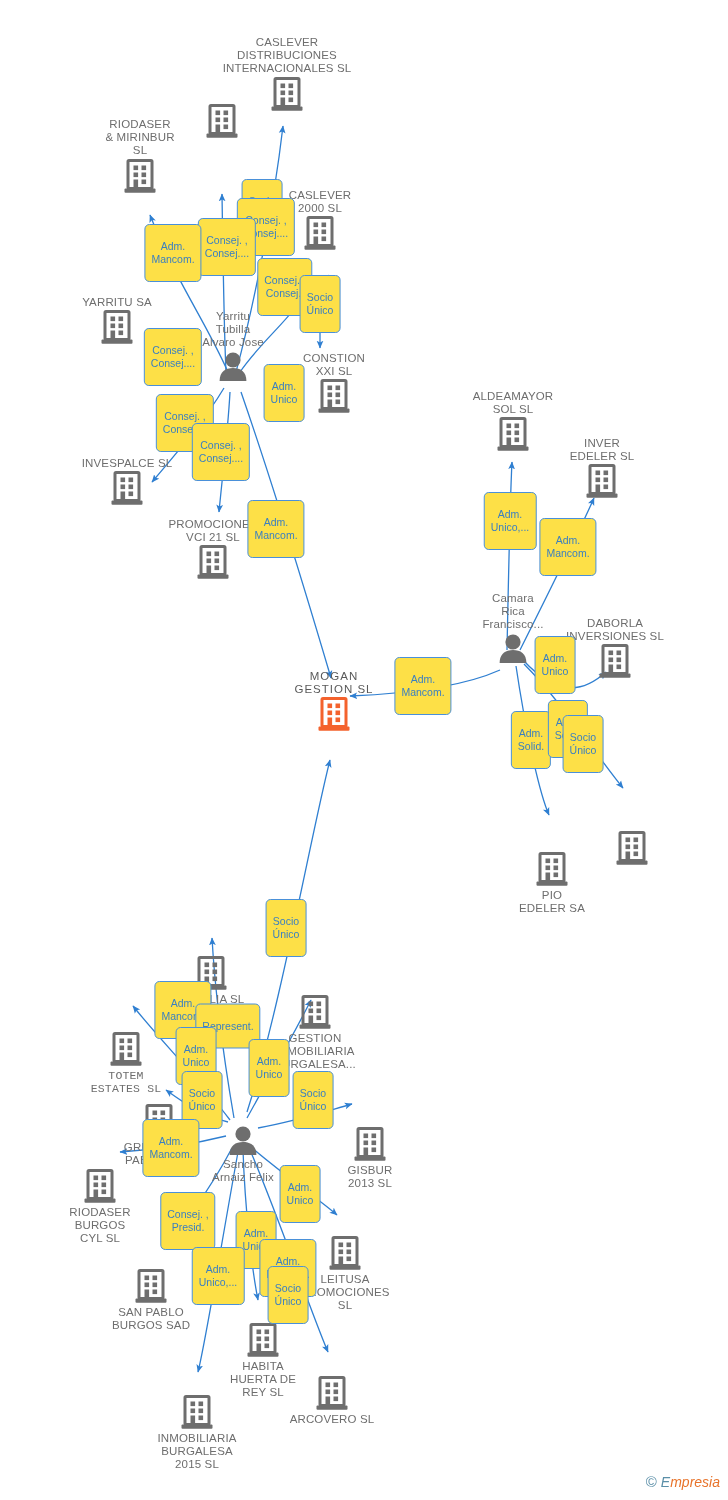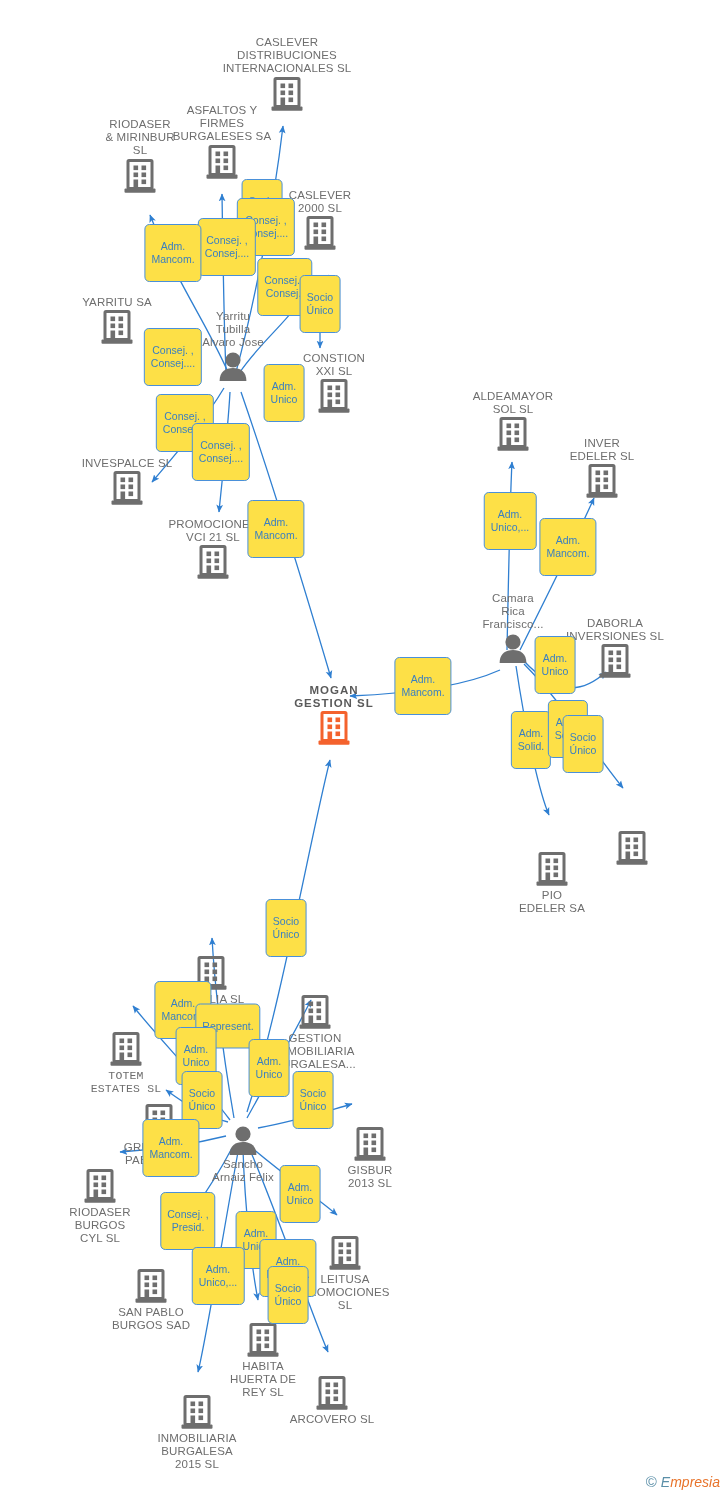--- a/index.html
+++ b/index.html
@@ -100,23 +100,20 @@
             <rect x="18.5" y="6.5" width="4.6" height="4.6" fill="#6e6e6e"></rect>
             <rect x="10.5" y="13.5" width="4.6" height="4.6" fill="#6e6e6e"></rect>
             <rect x="18.5" y="13.5" width="4.6" height="4.6" fill="#6e6e6e"></rect>
             <rect x="18.5" y="20.5" width="4.6" height="4.6" fill="#6e6e6e"></rect>
             <rect x="10.5" y="20.5" width="4.6" height="8.5" fill="#6e6e6e"></rect>
             <rect x="1.5" y="29.5" width="31" height="4.2" rx="1" fill="#6e6e6e"></rect>
           </svg>
         </span>
       </div>
       <div class="node above" style="left: 222px; top: 104px;">
-        <div class="nlabel">ASFALTOS Y
-FIRMES
-BURGALESES SA</div>
         <span class="icon">
           <svg class="bld" width="34" height="36" viewBox="0 0 34 36" aria-hidden="true">
             <rect x="5" y="1.5" width="24" height="28" rx="1" fill="none" stroke="#6e6e6e" stroke-width="3"></rect>
             <rect x="10.5" y="6.5" width="4.6" height="4.6" fill="#6e6e6e"></rect>
             <rect x="18.5" y="6.5" width="4.6" height="4.6" fill="#6e6e6e"></rect>
             <rect x="10.5" y="13.5" width="4.6" height="4.6" fill="#6e6e6e"></rect>
             <rect x="18.5" y="13.5" width="4.6" height="4.6" fill="#6e6e6e"></rect>
             <rect x="18.5" y="20.5" width="4.6" height="4.6" fill="#6e6e6e"></rect>
             <rect x="10.5" y="20.5" width="4.6" height="8.5" fill="#6e6e6e"></rect>
             <rect x="1.5" y="29.5" width="31" height="4.2" rx="1" fill="#6e6e6e"></rect>
@@ -281,21 +278,21 @@
             <rect x="10.5" y="6.5" width="4.6" height="4.6" fill="#6e6e6e"></rect>
             <rect x="18.5" y="6.5" width="4.6" height="4.6" fill="#6e6e6e"></rect>
             <rect x="10.5" y="13.5" width="4.6" height="4.6" fill="#6e6e6e"></rect>
             <rect x="18.5" y="13.5" width="4.6" height="4.6" fill="#6e6e6e"></rect>
             <rect x="18.5" y="20.5" width="4.6" height="4.6" fill="#6e6e6e"></rect>
             <rect x="10.5" y="20.5" width="4.6" height="8.5" fill="#6e6e6e"></rect>
             <rect x="1.5" y="29.5" width="31" height="4.2" rx="1" fill="#6e6e6e"></rect>
           </svg>
         </span>
       </div>
-      <div class="node above main" style="left: 334px; top: 684px; font-weight: bold;">
+      <div class="node above main" style="left: 334px; top: 670px;">
         <div class="nlabel">MOGAN
 GESTION  SL</div>
         <span class="icon">
           <svg class="bld" width="34" height="36" viewBox="0 0 34 36" aria-hidden="true">
             <rect x="5" y="1.5" width="24" height="28" rx="1" fill="none" stroke="#f4622d" stroke-width="3"></rect>
             <rect x="10.5" y="6.5" width="4.6" height="4.6" fill="#f4622d"></rect>
             <rect x="18.5" y="6.5" width="4.6" height="4.6" fill="#f4622d"></rect>
             <rect x="10.5" y="13.5" width="4.6" height="4.6" fill="#f4622d"></rect>
             <rect x="18.5" y="13.5" width="4.6" height="4.6" fill="#f4622d"></rect>
             <rect x="18.5" y="20.5" width="4.6" height="4.6" fill="#f4622d"></rect>

